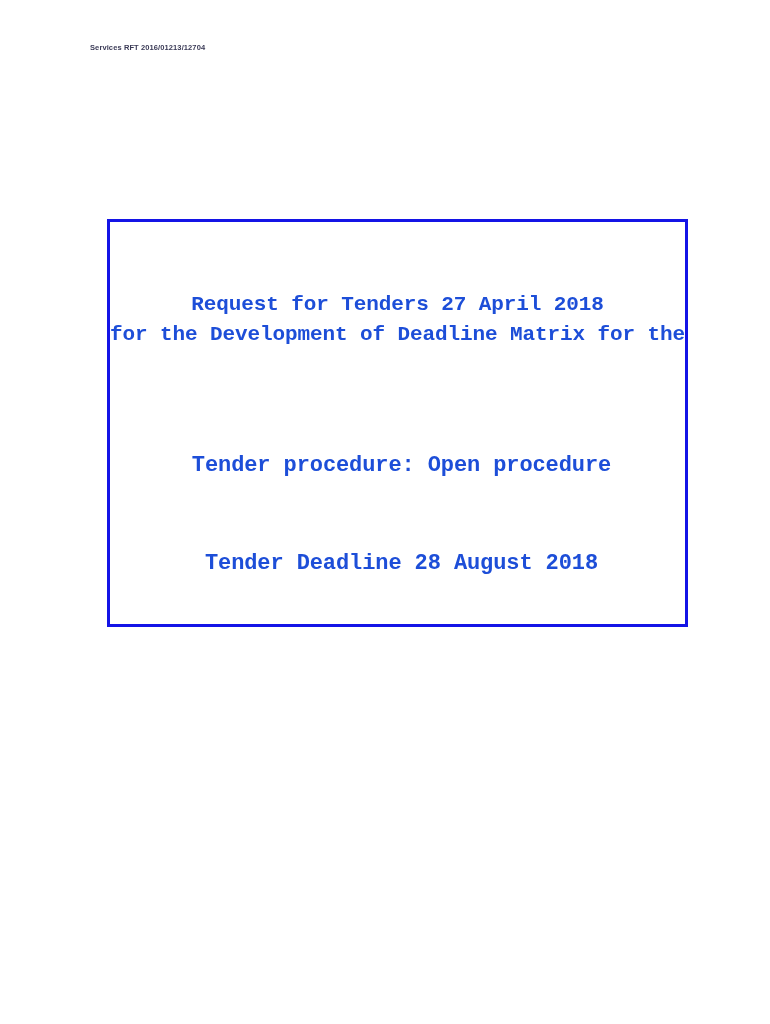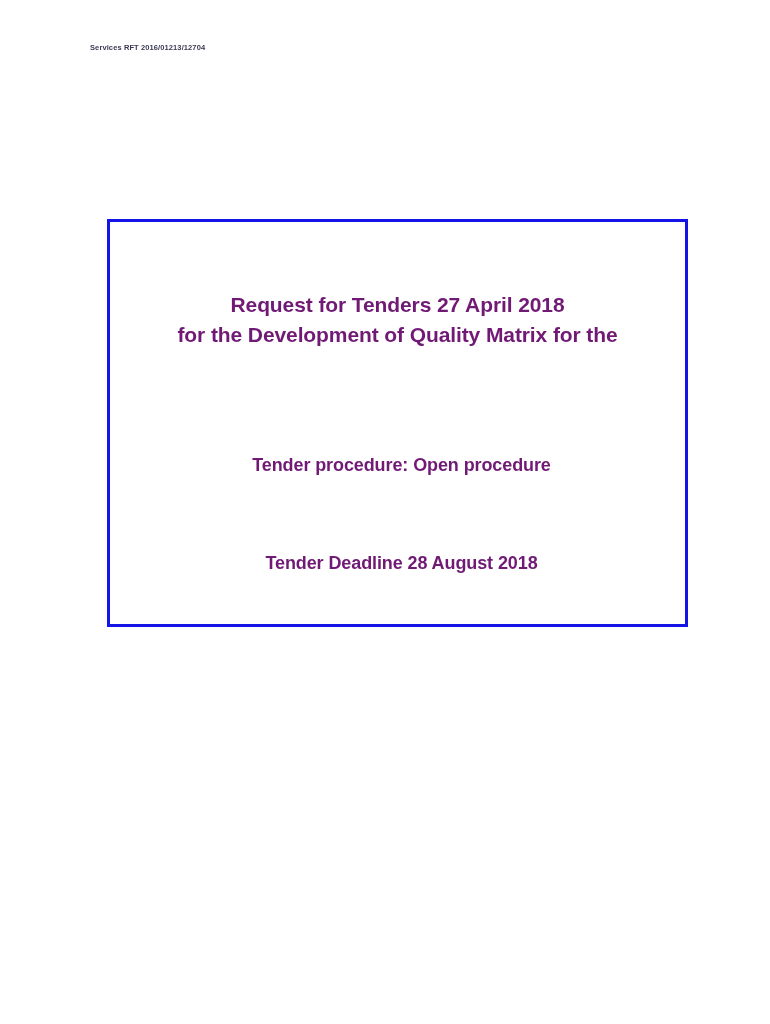--- a/index.html
+++ b/index.html
@@ -76,50 +76,50 @@
   }
   .procedure-line {
     top: 229px;
   }
   .deadline-line {
     top: 327px;
   }
 
   .heading-line {
     display: block;
-    font-family: Liberation Sans, sans-serif;
+    font-family: Liberation Mono, monospace;
     font-size: 21px;
     font-weight: bold;
-    color: #701a75;
+    color: #1d4ed8;
     line-height: 29.5px;
     letter-spacing: -0.1px;
     white-space: nowrap;
   }
 
   .procedure-line .heading-line,
   .deadline-line .heading-line {
-    font-size: 18px;
+    font-size: 22px;
     margin-left: 8px;
   }
 </style>
 </head>
 <body>
 
 <div class="page">
 
   <div class="doc-header">
     <span class="doc-header-text">Services RFT 2016/01213/12704</span>
   </div>
 
   <div class="title-frame">
     <div class="frame-inner">
 
       <div class="heading-block title-main">
         <span class="heading-line">Request for Tenders 27 April 2018</span>
-        <span class="heading-line">for the Development of Quality Matrix for the</span>
+        <span class="heading-line">for the Development of Deadline Matrix for the</span>
       </div>
 
       <div class="heading-block procedure-line">
         <span class="heading-line">Tender procedure: Open procedure</span>
       </div>
 
       <div class="heading-block deadline-line">
         <span class="heading-line">Tender Deadline 28 August 2018</span>
       </div>
 

